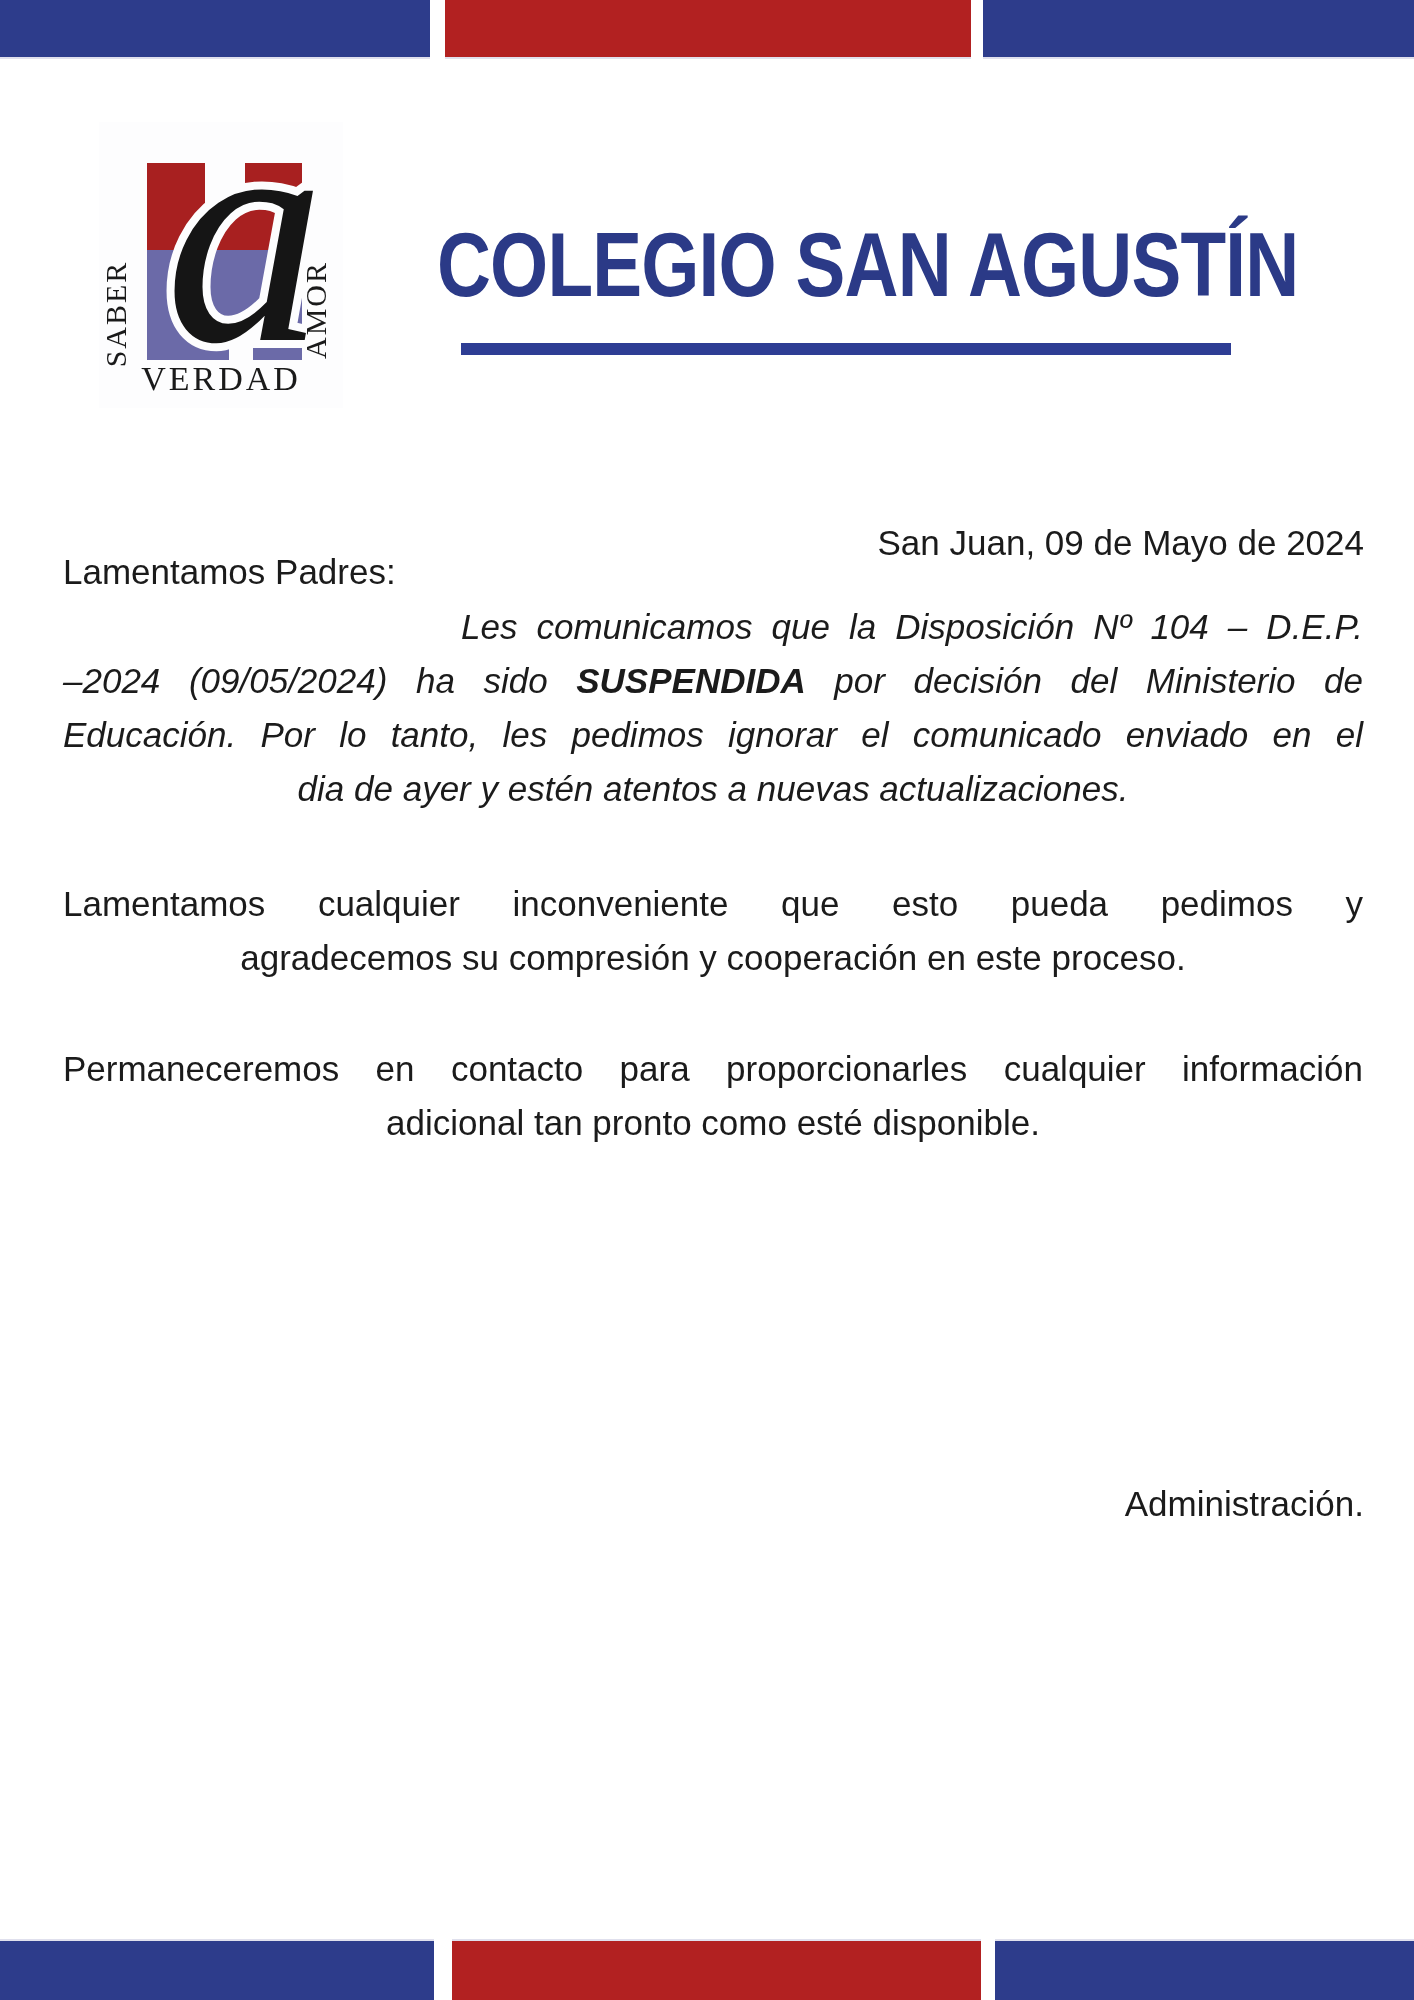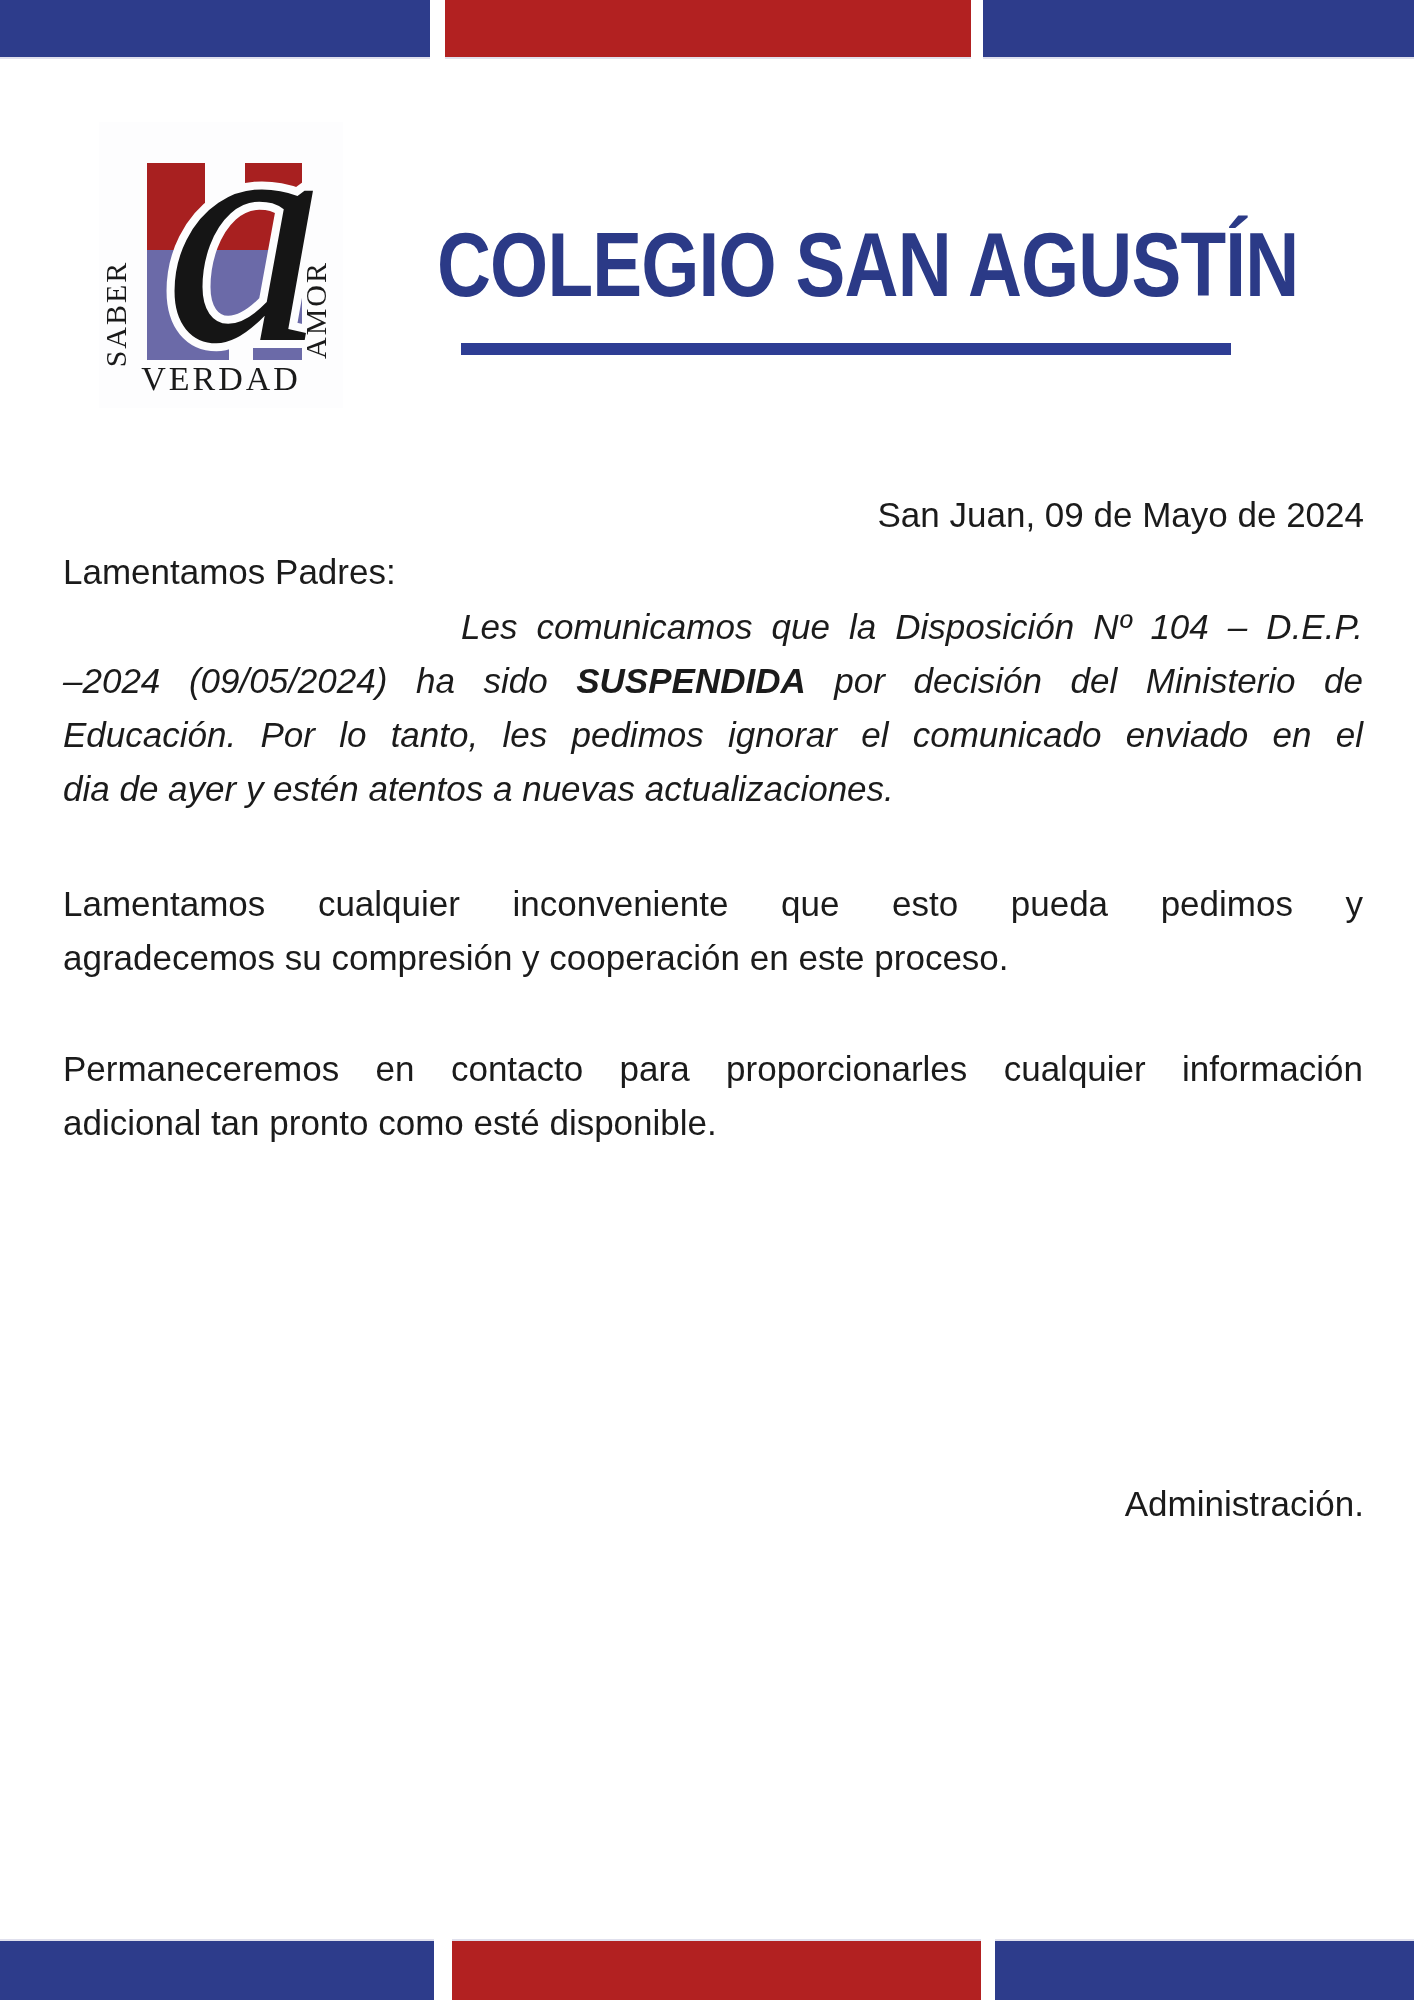--- a/index.html
+++ b/index.html
@@ -52,41 +52,41 @@
   .title-rule {
     position: absolute;
     left: 461px; top: 343px;
     width: 770px; height: 12px;
     background: #2e3d94;
   }
 
   
   .date {
     position: absolute;
-    top: 494px; right: 50px;
+    top: 522px; right: 50px;
     font-size: 35px;
     line-height: 42px;
   }
   .salutation {
     position: absolute;
     left: 63px; top: 551px;
     font-size: 35px;
     line-height: 42px;
   }
   .para {
     position: absolute;
     left: 63px;
     width: 1300px;
     font-size: 35px;
     line-height: 54px;
   }
   .p1 { top: 600px; font-style: italic; }
   .p2 { top: 877px; }
   .p3 { top: 1042px; }
-  .line { text-align: left; }
+  .line { text-align: center; }
   .jl { text-align: justify; text-align-last: justify; text-justify: inter-word; }
   .indent { text-indent: 398px; }
   .bold-word { font-weight: 700; }
   .signature {
     position: absolute;
     top: 1483px; right: 50px;
     font-size: 35px;
     line-height: 42px;
     text-align: right;
   }

